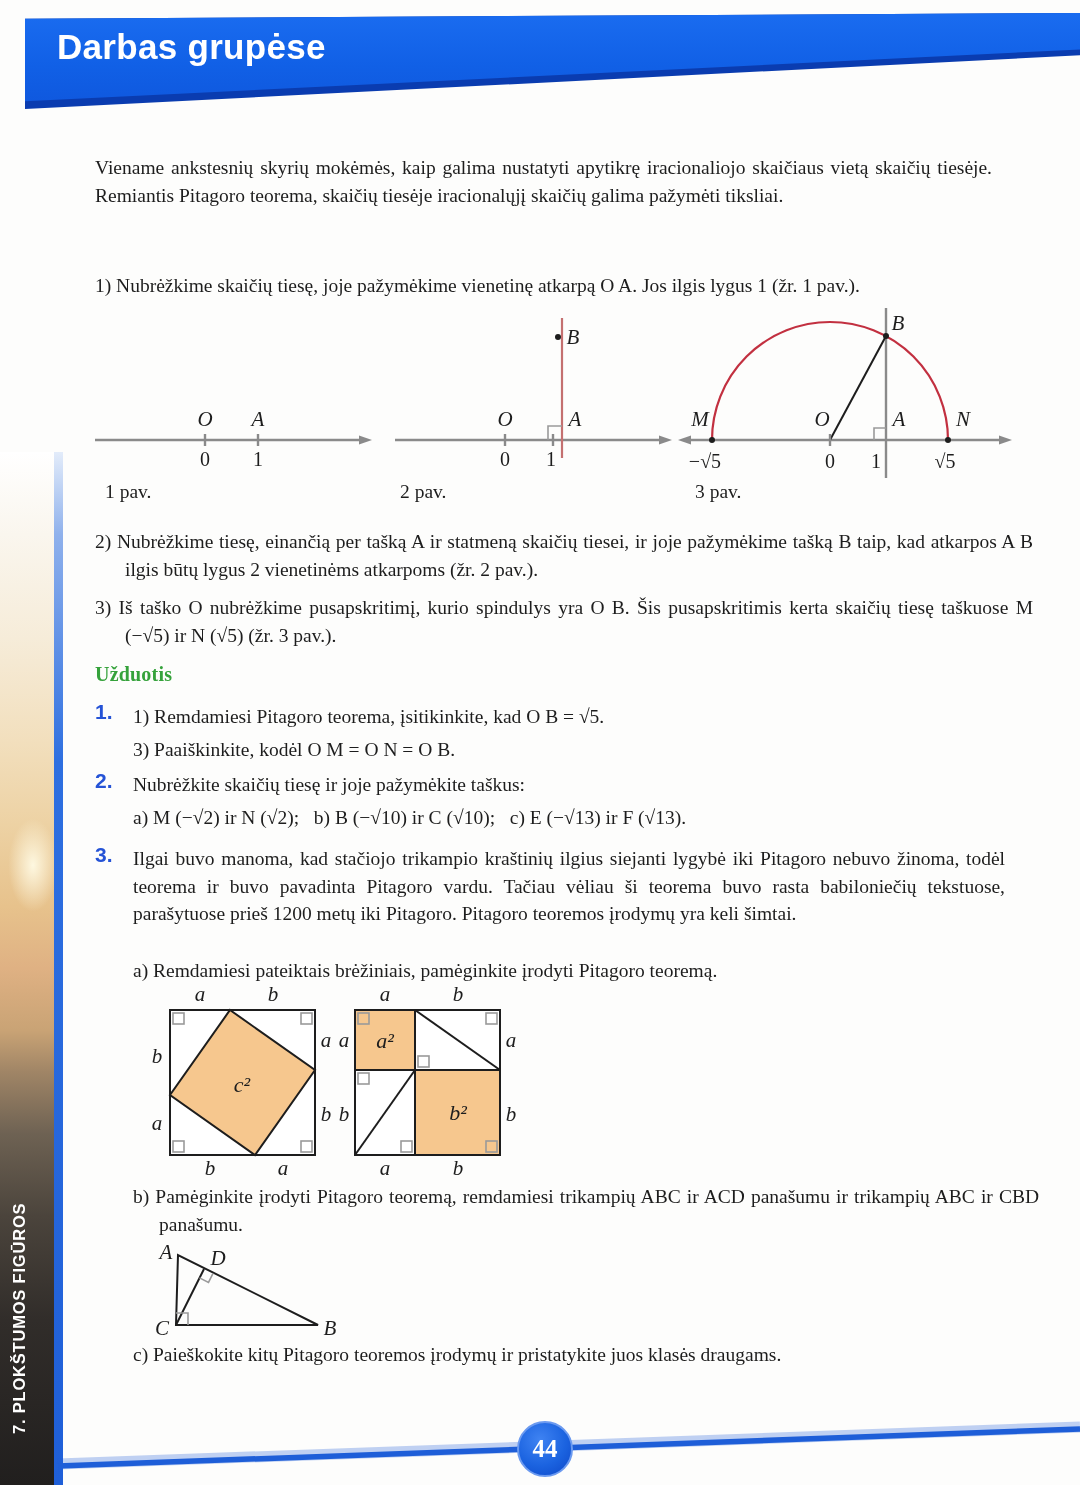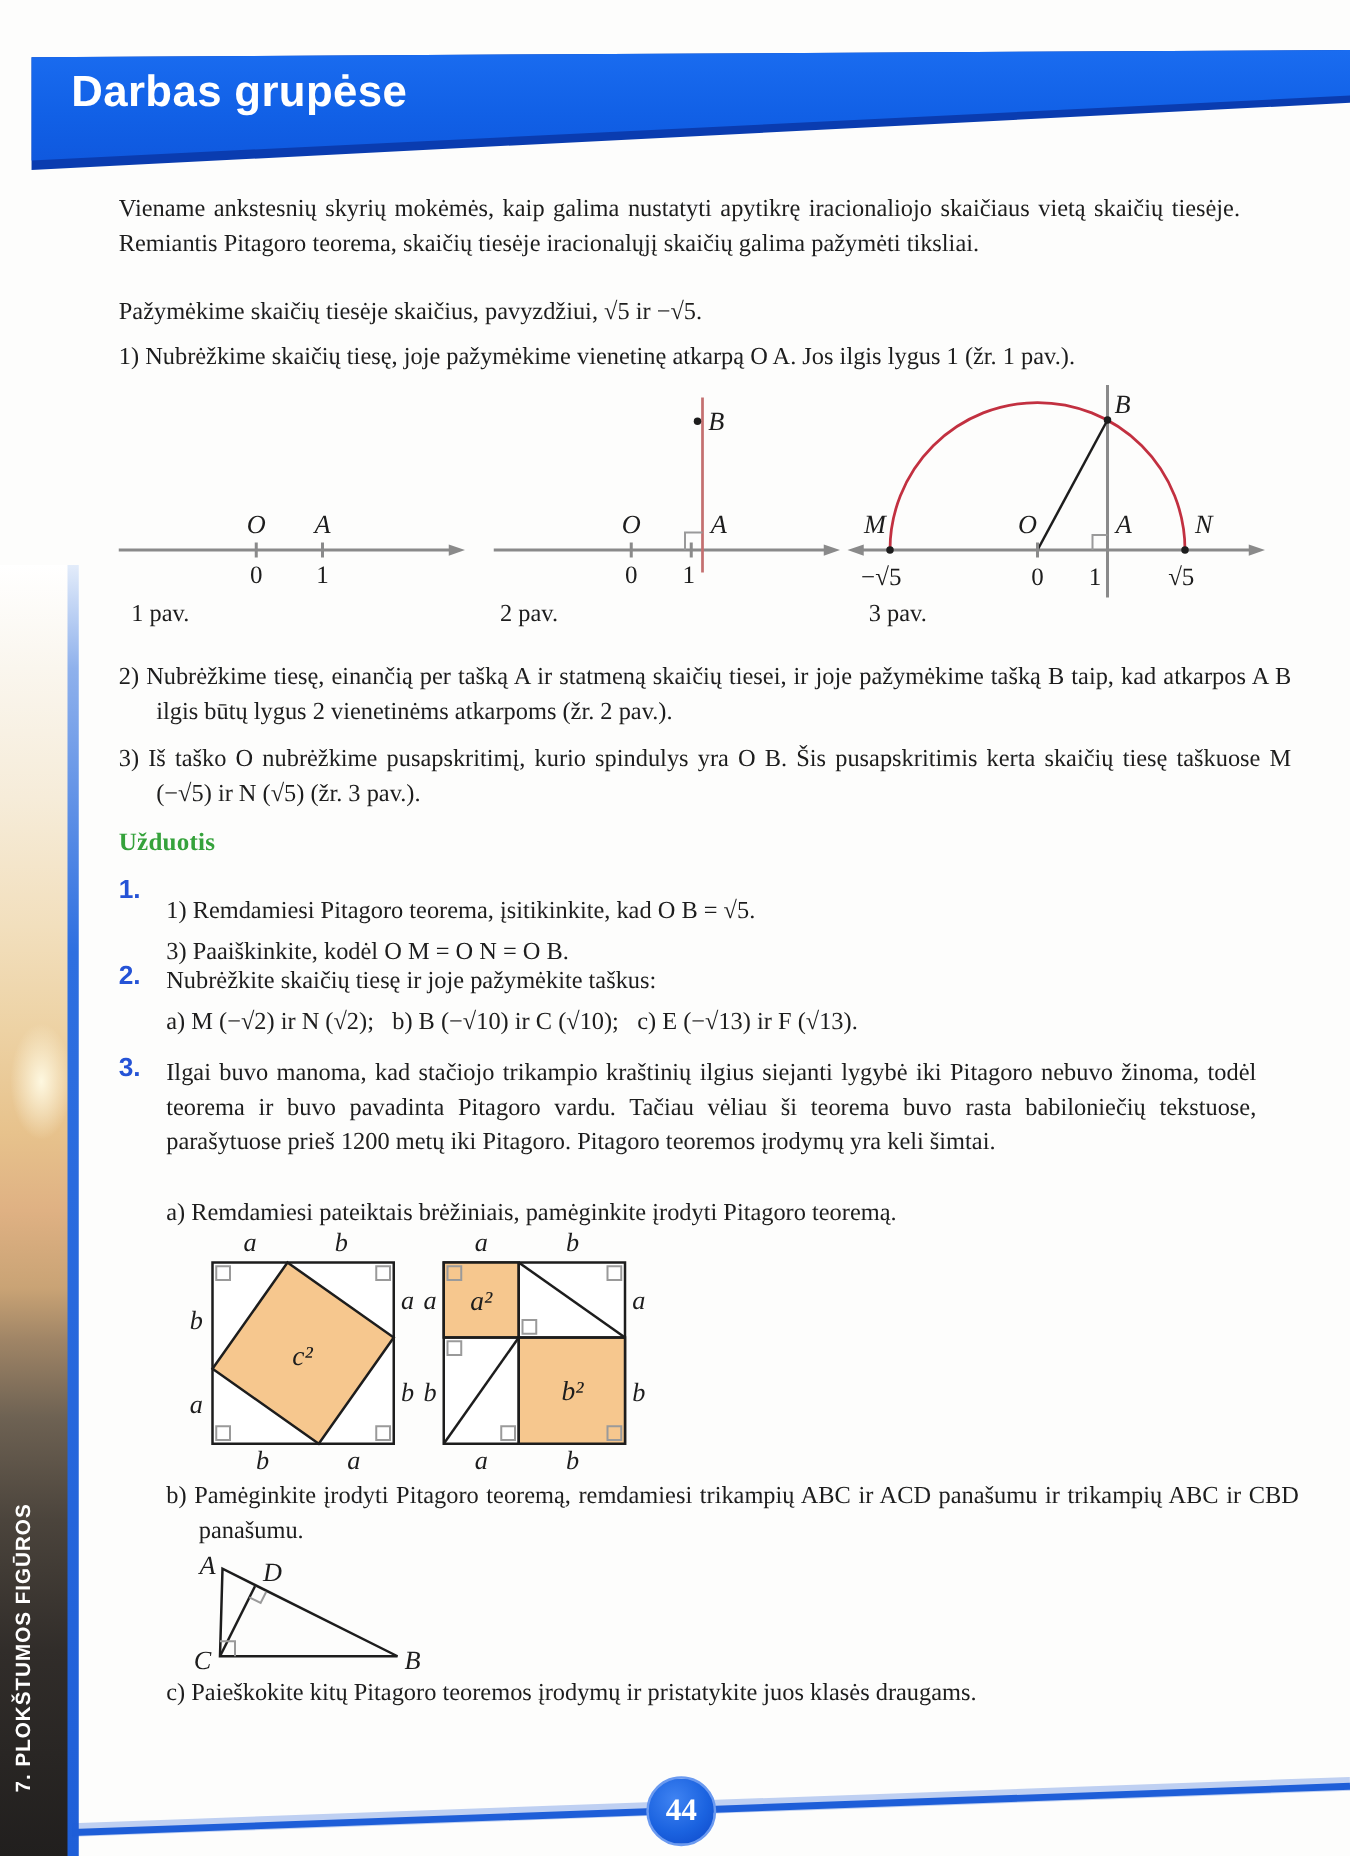--- a/index.html
+++ b/index.html
@@ -4,21 +4,21 @@
 <style>
   html,body{margin:0;padding:0;background:#e8e8e8;}
   .page{
     position:relative;width:1080px;height:1485px;margin:0 auto;
     background:#fdfdfc;overflow:hidden;
     font-family:"Liberation Serif","DejaVu Serif",serif;color:#1d1d1d;
   }
   .abs{position:absolute;}
 
   
-  .banner{position:absolute;left:25px;top:40px;width:1055px;height:96px;}
+  .banner{position:absolute;left:25px;top:13px;width:1055px;height:96px;}
   .banner-dark{
     position:absolute;inset:0;background:#0a3cb0;
     clip-path:polygon(0 6%,100% 0%,100% 44%,0 100%);
     filter:drop-shadow(0 5px 4px rgba(40,40,40,.35));
   }
   .banner-main{
     position:absolute;inset:0;
     background:linear-gradient(180deg,#1a6cf0 0%,#1160e6 55%,#0f57dd 100%);
     clip-path:polygon(0 6%,100% 0%,100% 38%,0 92%);
   }
@@ -90,21 +90,20 @@
     <div class="banner-dark"></div>
     <div class="banner-main"></div>
     <h1 class="banner-title">Darbas grupėse</h1>
   </div>
 
   <div class="sidebar-photo"></div>
   <div class="sidebar-border"></div>
   <div class="sidebar-label">7. PLOKŠTUMOS FIGŪROS</div>
 
   <div class="abs body-text just" style="left:95px;top:154px;width:897px;">Viename ankstesnių skyrių mokėmės, kaip galima nustatyti apytikrę iracionaliojo skaičiaus vietą skaičių tiesėje.  Remiantis Pitagoro teorema, skaičių tiesėje iracionalųjį skaičių galima pažymėti tiksliai.</div>
-  <div class="abs body-text" style="left:95px;top:236px;width:905px;">Pažymėkime skaičių tiesėje skaičius, pavyzdžiui, √5 ir −√5.</div>
   <div class="abs body-text" style="left:95px;top:272px;width:910px;">1) Nubrėžkime skaičių tiesę, joje pažymėkime vienetinę atkarpą O A.  Jos ilgis lygus 1 (žr. 1 pav.).</div>
 
   <svg class="abs" style="left:85px;top:300px;" width="1000" height="180" viewBox="0 0 1000 180">
 
     <g>
       <line class="gline" x1="10" y1="140" x2="278" y2="140"></line>
       <polygon points="287,140 274,135.5 274,144.5" fill="#8a8a8a"></polygon>
       <line class="gline" x1="120" y1="134" x2="120" y2="146" stroke-width="1.6"></line>
       <line class="gline" x1="173" y1="134" x2="173" y2="146" stroke-width="1.6"></line>
       <text class="lbl" x="120" y="126" text-anchor="middle">O</text>
@@ -154,21 +153,21 @@
   <span class="abs caption" style="left:105px;top:481px;">1 pav.</span>
   <span class="abs caption" style="left:400px;top:481px;">2 pav.</span>
   <span class="abs caption" style="left:695px;top:481px;">3 pav.</span>
 
   <div class="abs body-text just hang" style="left:95px;top:528px;width:908px;">2) Nubrėžkime tiesę, einančią per tašką A ir statmeną skaičių tiesei, ir joje pažymėkime tašką B taip, kad atkarpos A B ilgis būtų lygus 2 vienetinėms atkarpoms (žr. 2 pav.).</div>
   <div class="abs body-text just hang" style="left:95px;top:594px;width:908px;">3) Iš taško O nubrėžkime pusapskritimį, kurio spindulys yra O B.  Šis pusapskritimis kerta skaičių tiesę taškuose M (−√5) ir N (√5) (žr. 3 pav.).</div>
 
   <div class="abs green-heading" style="left:95px;top:663px;font-size:20px;">Užduotis</div>
 
   <div class="abs task-num" style="left:95px;top:700px;">1.</div>
-  <div class="abs task-lines" style="left:133px;top:700px;width:870px;margin-top:12px;">
+  <div class="abs task-lines" style="left:133px;top:700px;width:870px;">
     <div>1) Remdamiesi Pitagoro teorema, įsitikinkite, kad O B = √5.</div>
     <div>3) Paaiškinkite, kodėl O M = O N = O B.</div>
   </div>
 
   <div class="abs task-num" style="left:95px;top:769px;">2.</div>
   <div class="abs body-text" style="left:133px;top:771px;width:870px;">Nubrėžkite skaičių tiesę ir joje pažymėkite taškus:</div>
   <div class="abs body-text prewrap" style="left:133px;top:804px;width:880px;">a) M (−√2) ir N (√2);   b) B (−√10) ir C (√10);   c) E (−√13) ir F (√13).</div>
 
   <div class="abs task-num" style="left:95px;top:843px;">3.</div>
   <div class="abs body-text just" style="left:133px;top:845px;width:872px;">Ilgai buvo manoma, kad stačiojo trikampio kraštinių ilgius siejanti lygybė iki Pitagoro nebuvo žinoma, todėl teorema ir buvo pavadinta Pitagoro vardu.  Tačiau vėliau ši teorema buvo rasta babiloniečių tekstuose, parašytuose prieš 1200 metų iki Pitagoro.  Pitagoro teoremos įrodymų yra keli šimtai.</div>

